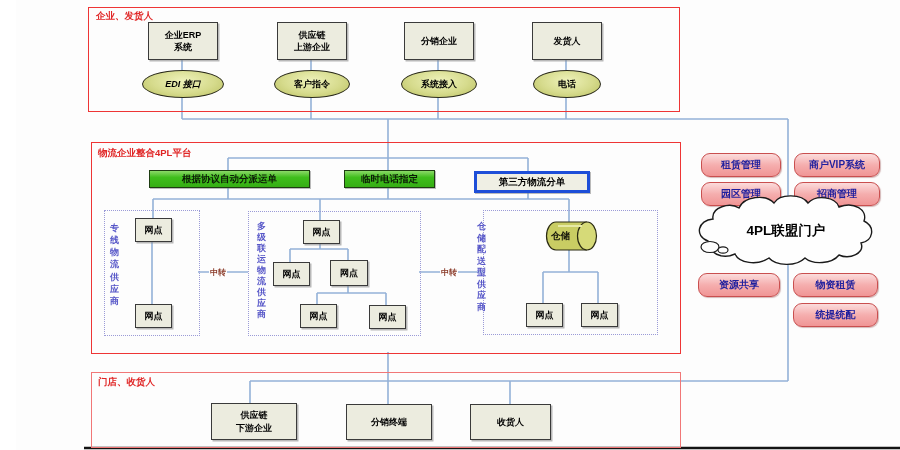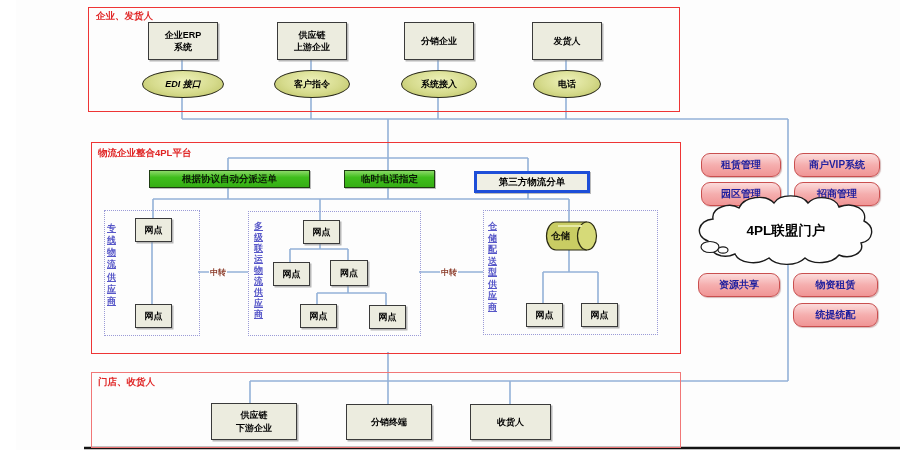--- a/index.html
+++ b/index.html
@@ -32,21 +32,21 @@
   }
   .plain-box{
     position:absolute;height:16px;border:3px solid #1d4ed8;background:#efefe4;
     display:flex;align-items:center;justify-content:center;
     font-size:9.5px;font-weight:bold;white-space:nowrap;
     box-shadow:1px 1px 0 rgba(120,120,120,.5);
   }
   .dotted-box{position:absolute;border:1px dotted #9b9bd7;background:transparent;}
   .vlabel{
     position:absolute;width:12px;font-size:9px;font-weight:bold;color:#5757c8;
-    word-break:break-all;line-height:1.35;text-align:left;text-decoration:underline;
+    word-break:break-all;line-height:1.35;text-align:right;
   }
   .net{
     position:absolute;width:35px;height:22px;background:#ececdf;border:1px solid #3a3a3a;
     box-shadow:1.5px 1.5px 0 rgba(130,130,130,.55);
     display:flex;align-items:center;justify-content:center;
     font-size:9px;font-weight:bold;white-space:nowrap;
   }
   .transfer{
     position:absolute;font-size:8px;font-weight:bold;color:#8a3a28;
     background:#fdfdfd;padding:0 1px;white-space:nowrap;
@@ -157,21 +157,21 @@
 
   <div class="dotted-box" style="left:232px;top:211px;width:171px;height:123px;"></div>
   <div class="vlabel" style="left:238px;top:221px;line-height:1.22;">多级联运物流供应商</div>
   <div class="net" style="left:287px;top:220px;">网点</div>
   <div class="net" style="left:257px;top:262px;">网点</div>
   <div class="net" style="left:314px;top:260px;width:36px;height:24px;">网点</div>
   <div class="net" style="left:284px;top:304px;">网点</div>
   <div class="net" style="left:353px;top:305px;">网点</div>
 
   <div class="dotted-box" style="left:467px;top:210px;width:173px;height:123px;"></div>
-  <div class="vlabel" style="left:472px;top:221px;line-height:1.28;">仓储配送型供应商</div>
+  <div class="vlabel" style="left:458px;top:221px;line-height:1.28;">仓储配送型供应商</div>
   <svg class="layer" style="pointer-events:none;">
     <path d="M 571 222 H 540 A 9.5 14 0 0 0 540 250 H 571" fill="#c9cd63" stroke="#2a2a12" stroke-width="1.2"></path>
     <ellipse cx="571" cy="236" rx="9.5" ry="14" fill="#d6da78" stroke="#2a2a12" stroke-width="1.2"></ellipse>
     <path d="M 542 226 H 566" stroke="#e7eaa6" stroke-width="2" fill="none"></path>
   </svg>
   <div class="cyl-text" style="left:535px;top:230px;width:34px;">仓储</div>
   <div class="net" style="left:510px;top:303px;">网点</div>
   <div class="net" style="left:565px;top:303px;">网点</div>
 
   <div class="transfer" style="left:193px;top:267px;">中转</div>

